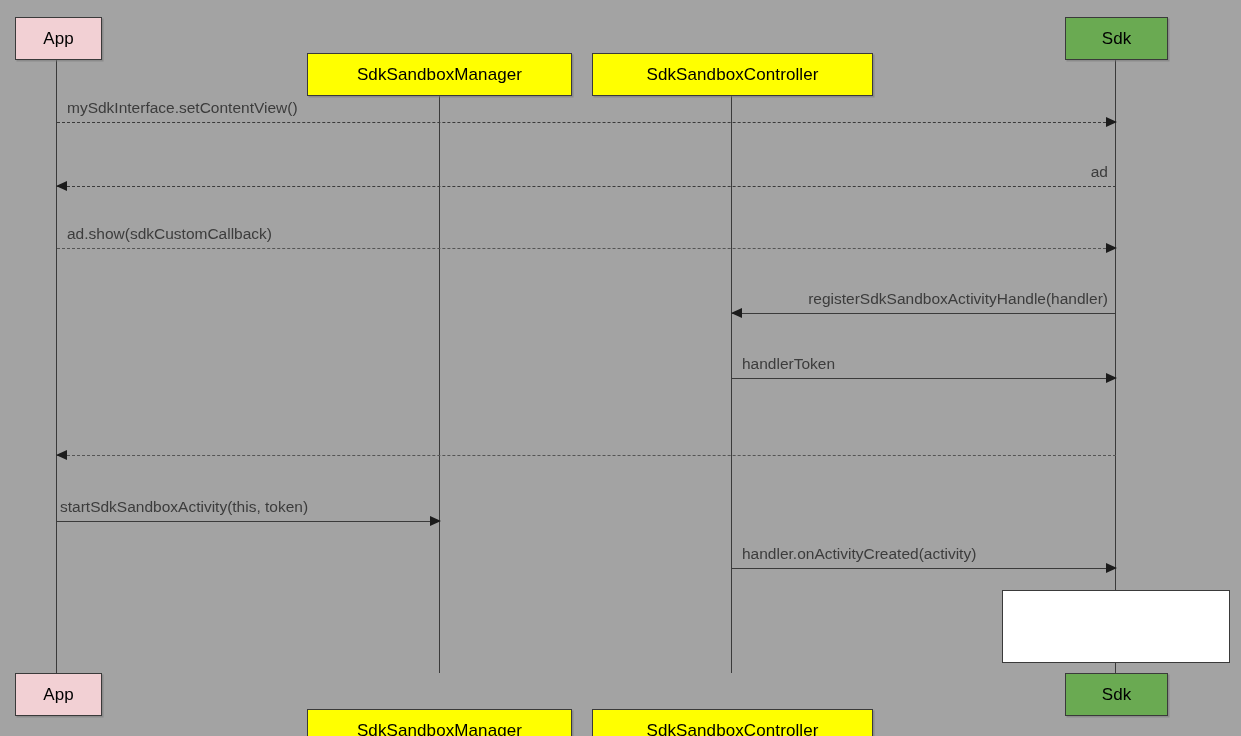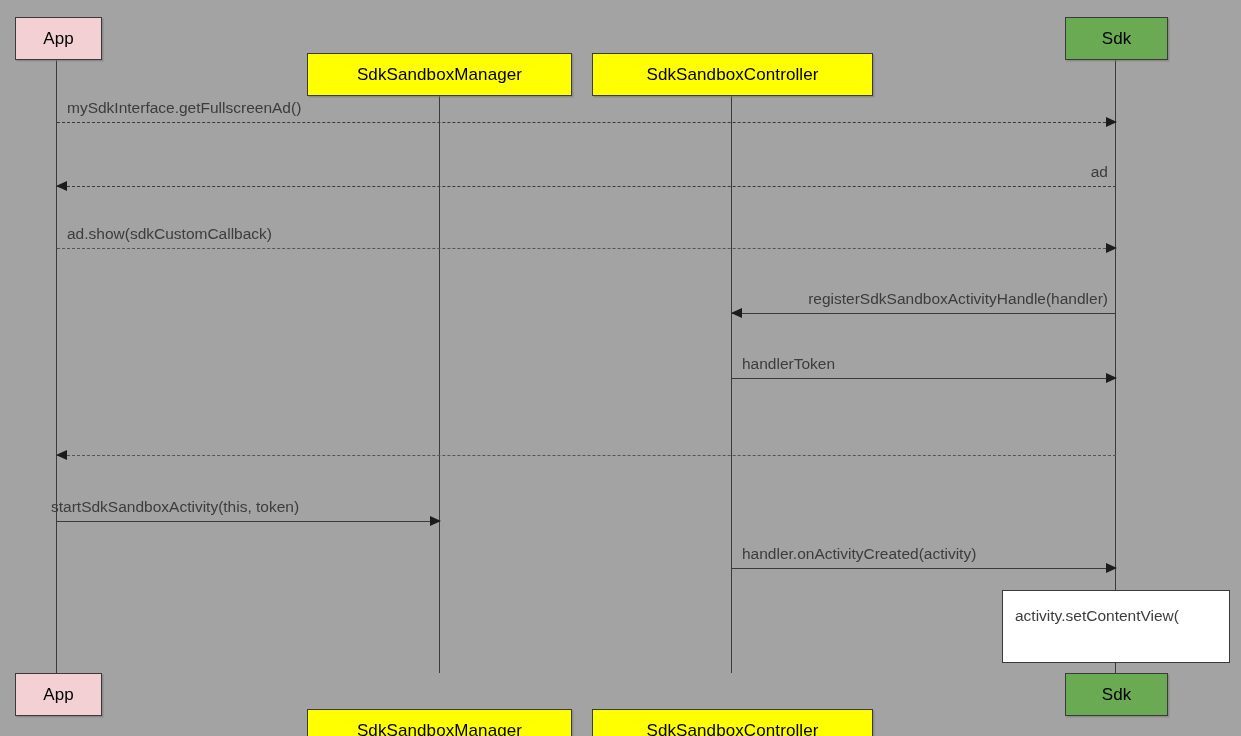--- a/index.html
+++ b/index.html
@@ -107,21 +107,21 @@
     <div class="lifeline" style="left: 731.25px; top: 60px; height: 613px;"></div>
     <div class="lifeline" style="left: 1115.25px; top: 60px; height: 613px;"></div>
     <div class="participant p-app" style="left: 15px; top: 17px; width: 87px; height: 43px;">App</div>
     <div class="participant p-yellow" style="left: 307px; top: 17px; width: 265px; height: 43px;">SdkSandboxManager</div>
     <div class="participant p-yellow" style="left: 592px; top: 17px; width: 281px; height: 43px;">SdkSandboxController</div>
     <div class="participant p-green" style="left: 1065px; top: 17px; width: 103px; height: 43px;">Sdk</div>
     <div class="msg dashed" style="left: 57px; width: 1059px; top: 122px;">
       <div class="line"></div>
       <div class="head right"></div>
     </div>
-    <div class="msg-label align-left" style="top: 100px; left: 67px;">mySdkInterface.getFullscreenAd()</div>
+    <div class="msg-label align-left" style="top: 100px; left: 67px;">mySdkInterface.setContentView()</div>
     <div class="msg dashed" style="left: 57px; width: 1059px; top: 186px;">
       <div class="line"></div>
       <div class="head left"></div>
     </div>
     <div class="msg-label align-right" style="top: 164px; left: 57px; width: 1051px;">ad</div>
     <div class="msg dotted" style="left: 57px; width: 1059px; top: 248px;">
       <div class="line"></div>
       <div class="head right"></div>
     </div>
     <div class="msg-label align-left" style="top: 226px; left: 67px;">ad.show(sdkCustomCallback)</div>
@@ -136,26 +136,25 @@
     </div>
     <div class="msg-label align-left" style="top: 356px; left: 742px;">handlerToken</div>
     <div class="msg dotted" style="left: 57px; width: 1059px; top: 455px;">
       <div class="line"></div>
       <div class="head left"></div>
     </div>
     <div class="msg solid" style="left: 57px; width: 383px; top: 521px;">
       <div class="line"></div>
       <div class="head right"></div>
     </div>
-    <div class="msg-label align-left" style="top: 499px; left: 51px;">startSdkSandboxActivity(this, token)</div>
+    <div class="msg-label align-left" style="top: 499px; left: 60px;">startSdkSandboxActivity(this, token)</div>
     <div class="msg solid" style="left: 732px; width: 384px; top: 568px;">
       <div class="line"></div>
       <div class="head right"></div>
     </div>
     <div class="msg-label align-left" style="top: 546px; left: 742px;">handler.onActivityCreated(activity)</div>
     <div class="note" style="left: 1002px; top: 590px; width: 228px; height: 73px;">
-      <div>activity.setContentView(</div>
     </div>
     <div class="participant p-app" style="left: 15px; top: 673px; width: 87px; height: 43px;">App</div>
     <div class="participant p-yellow" style="left: 307px; top: 673px; width: 265px; height: 43px;">SdkSandboxManager</div>
     <div class="participant p-yellow" style="left: 592px; top: 673px; width: 281px; height: 43px;">SdkSandboxController</div>
     <div class="participant p-green" style="left: 1065px; top: 673px; width: 103px; height: 43px;">Sdk</div>
   </div>
 
 </body></html>

